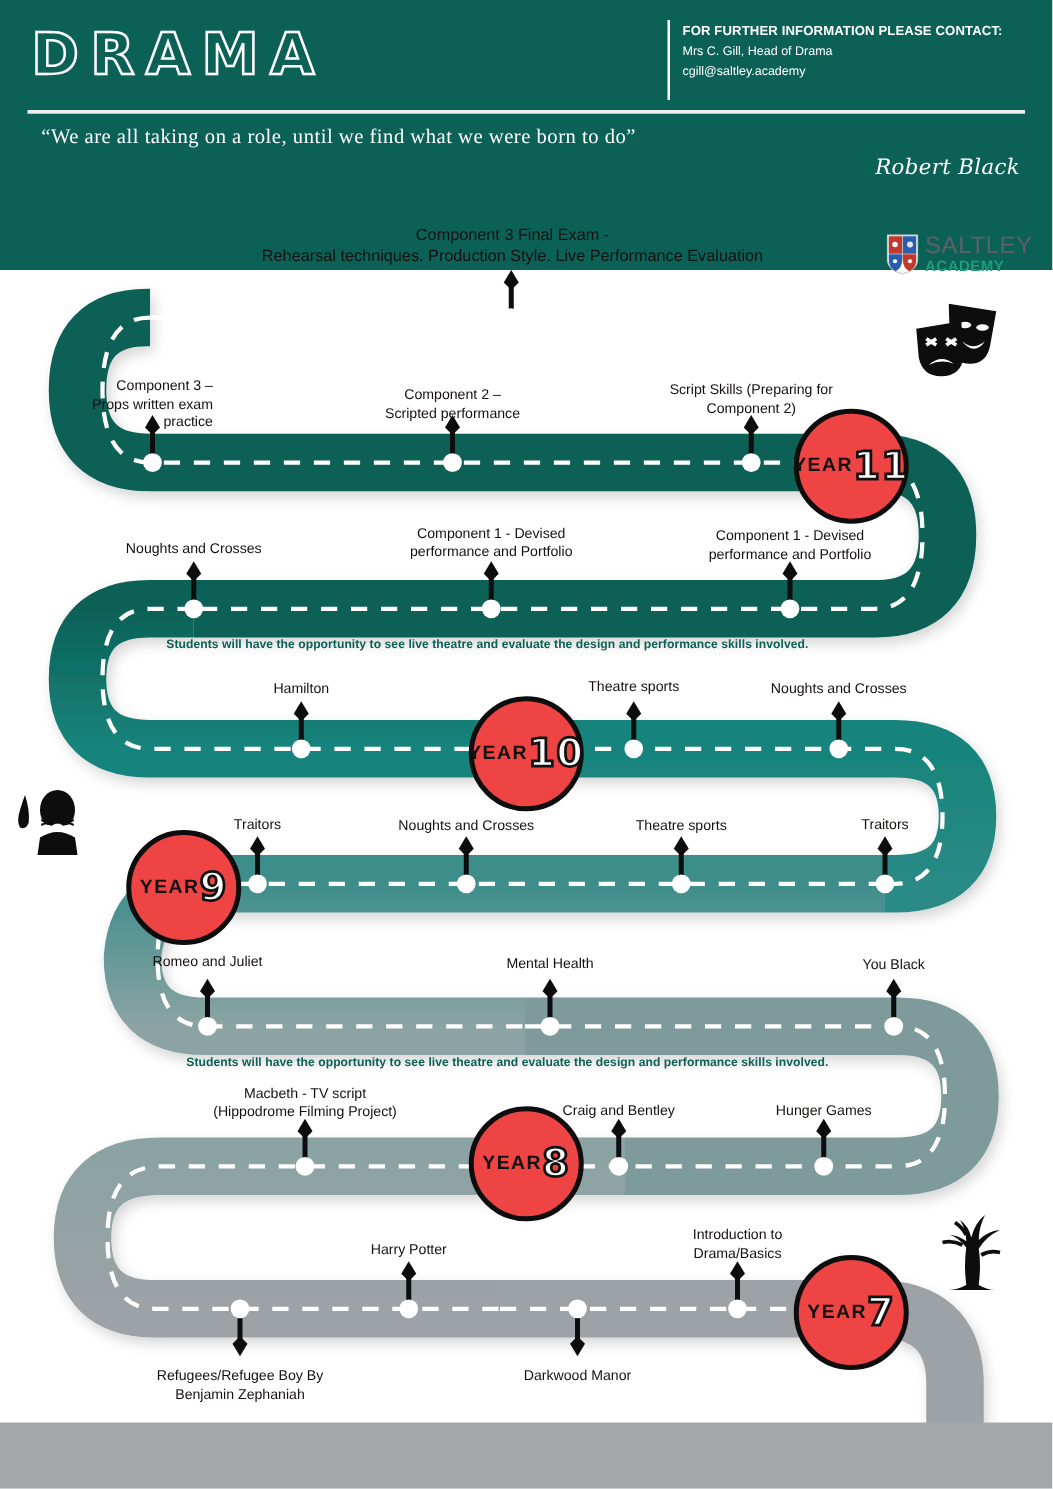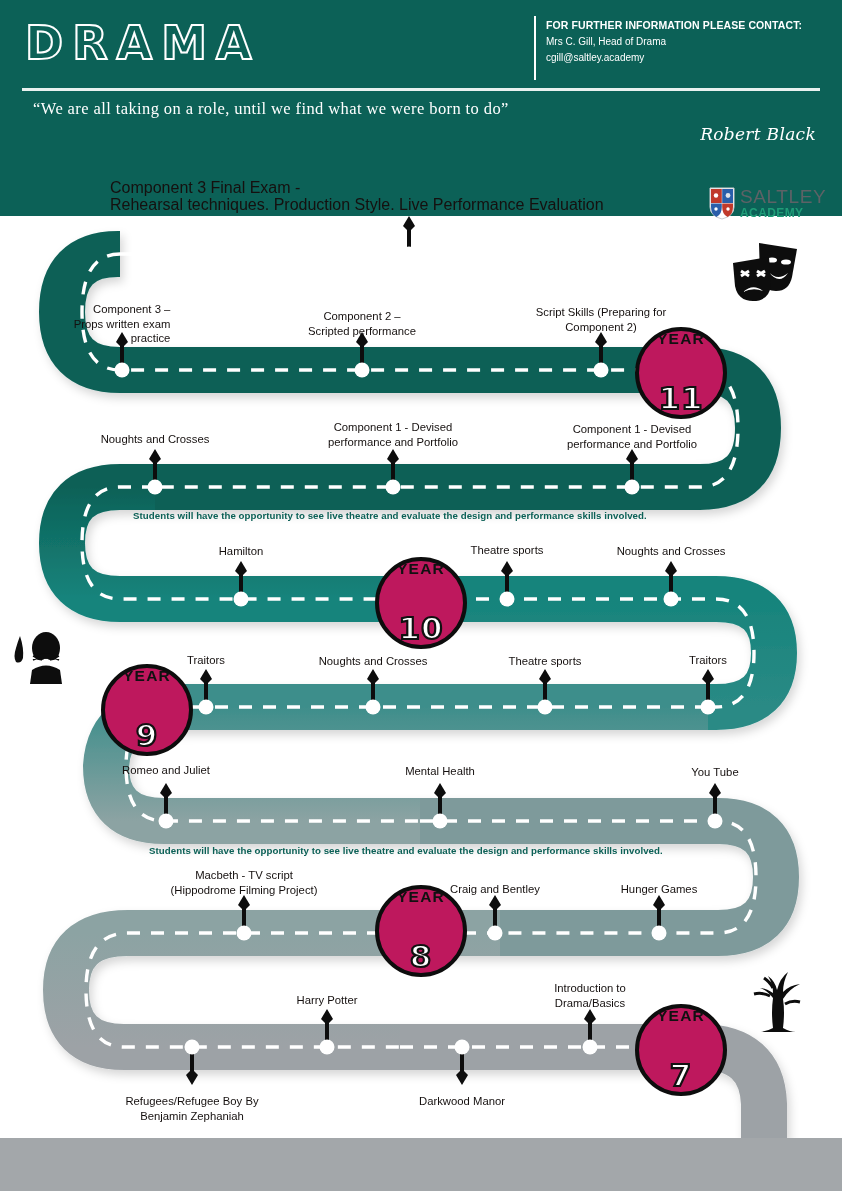--- a/index.html
+++ b/index.html
@@ -44,21 +44,21 @@
   }
   .quote-author {
     position: absolute; right: 26px; top: 124px;
     font-family: "DejaVu Serif", serif;
     font-style: italic; font-size: 17px; color: #ffffff; letter-spacing: .3px;
   }
 
   
   .intro {
     position: absolute; left: 110px; top: 179px; width: 600px;
-    text-align: left; font-size: 16px; color: #15100f; line-height: 17px;
+    text-align: center; font-size: 13px; color: #15100f; line-height: 17px;
   }
 
   
   .logo { position: absolute; left: 709px; top: 186px; width: 120px; height: 40px; }
   .logo-shield { position: absolute; left: 0; top: 1px; width: 26px; height: 33px; }
   .logo-text { position: absolute; left: 31px; top: 1px; }
   .logo-saltley {
     font-family: "Liberation Sans", sans-serif;
     font-size: 19px; letter-spacing: .6px; color: #5d6266; line-height: 20px;
   }
@@ -83,22 +83,22 @@
 
   
   .note {
     position: absolute; font-size: 9.7px; font-weight: 700;
     color: #0c6157; letter-spacing: .05px; white-space: nowrap;
   }
 
   
   .year-badge {
     position: absolute; width: 92px; height: 92px; border-radius: 50%;
-    background: #be185d; border: 4px solid #0d0d0d;
-    display: flex; flex-direction: column; align-items: center; justify-content: space-between;
+    background: #ef4444; border: 4px solid #0d0d0d;
+    display: flex; flex-direction: row; align-items: center; justify-content: center;
     transform: translate(-50%, -50%);
   }
   .year-badge .yw {
     font-family: "Liberation Sans", sans-serif;
     font-size: 15.5px; font-weight: 700; letter-spacing: 1.2px; color: #111; line-height: 16px;
   }
   .year-badge .yn {
     font-family: "DejaVu Sans", sans-serif;
     font-size: 31px; font-weight: 700; letter-spacing: 1px; color:#fff;
     -webkit-text-stroke: 2.2px #111;
@@ -417,21 +417,21 @@
       <div class="ms-label" style="left: 708px; top: 653px;">
         <div>Traitors</div>
       </div>
       <div class="ms-label" style="left: 166px; top: 763px;">
         <div>Romeo and Juliet</div>
       </div>
       <div class="ms-label" style="left: 440px; top: 764px;">
         <div>Mental Health</div>
       </div>
       <div class="ms-label" style="left: 715px; top: 765px;">
-        <div>You Tube</div>
+        <div>You Black</div>
       </div>
       <div class="ms-label" style="left: 244px; top: 868px;">
         <div>Macbeth - TV script</div>
         <div>(Hippodrome Filming Project)</div>
       </div>
       <div class="ms-label" style="left: 495px; top: 882px;">
         <div>Craig and Bentley</div>
       </div>
       <div class="ms-label" style="left: 659px; top: 882px;">
         <div>Hunger Games</div>

